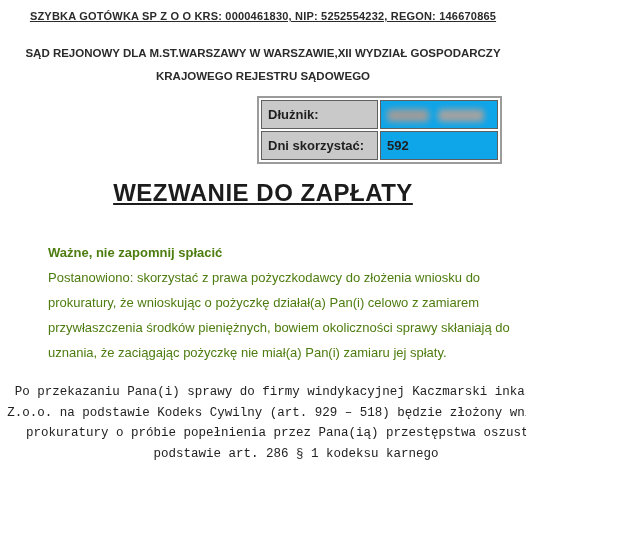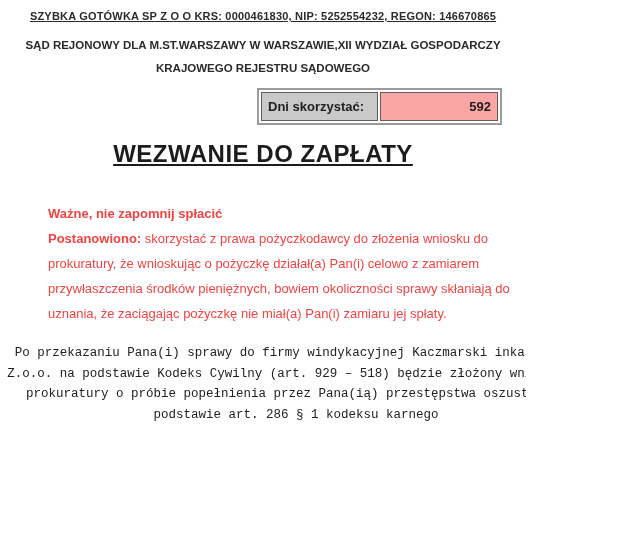--- a/index.html
+++ b/index.html
@@ -21,21 +21,21 @@
     text-align: center;
     font-size: 11px;
     font-weight: bold;
     letter-spacing: 0.2px;
     color: #2b2b2b;
   }
   .company-header .u-line {
     text-decoration: underline;
   }
   .court-header {
-    margin: 12px auto 0;
+    margin: 20px auto 0;
     max-width: 572px;
     text-align: center;
     font-size: 11.5px;
     font-weight: bold;
     line-height: 23px;
     color: #2b2b2b;
   }
   .table-wrap {
     display: flex;
     justify-content: flex-end;
@@ -56,23 +56,22 @@
     padding: 5px 6px;
     height: 17px;
     vertical-align: middle;
     white-space: nowrap;
   }
   td.lbl {
     background: #c9c9c9;
     width: 103px;
   }
   td.val {
-    background: #fca5a5;
+    background: #0ea5e9;
     width: 104px;
-    text-align: right;
   }
   .blob {
     display: inline-block;
     border-radius: 4px;
     filter: blur(3px);
     vertical-align: middle;
   }
   .blob-a { width: 42px; height: 13px; background: #9c9c9c; margin-right: 9px; }
   .blob-b { width: 46px; height: 13px; background: #a2a2a2; }
   .blob-c { width: 80px; height: 10px; background: #b3b3b3; }
@@ -82,25 +81,25 @@
     font-size: 24px;
     font-weight: bold;
     letter-spacing: 0.5px;
     text-decoration: underline;
     color: #1c1c1c;
   }
   .body-text {
     margin: 33px 13px 0 48px;
     font-size: 13px;
     line-height: 25px;
-    color: #ef4444;
+    color: #4d7c0f;
   }
   .body-text p { margin: 0; }
   .warn { font-weight: bold; }
-  .decision b { font-weight: bold; }
+  .decision b { font-weight: normal; }
   .mono-para {
     margin: 17px auto 0;
     width: 592px;
     text-align: center;
     font-family: "Liberation Mono", "DejaVu Sans Mono", monospace;
     font-size: 12.5px;
     line-height: 20.5px;
     color: #222222;
   }
   .u-line { text-decoration: underline; }
@@ -113,20 +112,24 @@
   <div class="company-header">
     <span class="u-line">SZYBKA GOTÓWKA SP Z O O KRS: 0000461830, NIP: 5252554232, REGON: 146670865</span>
   </div>
 
   <div class="court-header">SĄD REJONOWY DLA M.ST.WARSZAWY W WARSZAWIE,XII WYDZIAŁ GOSPODARCZY KRAJOWEGO REJESTRU SĄDOWEGO</div>
 
   <div class="table-wrap">
     <table class="debt-table">
       <tbody>
         <tr>
+          <td class="lbl">Dłużnik:</td>
+          <td class="val"><span class="blob blob-a"></span><span class="blob blob-b"></span></td>
+        </tr>
+        <tr>
           <td class="lbl">Dni skorzystać:</td>
           <td class="val">592</td>
         </tr>
       </tbody>
     </table>
   </div>
 
   <h1 class="title">WEZWANIE DO ZAPŁATY</h1>
 
   <div class="body-text">

